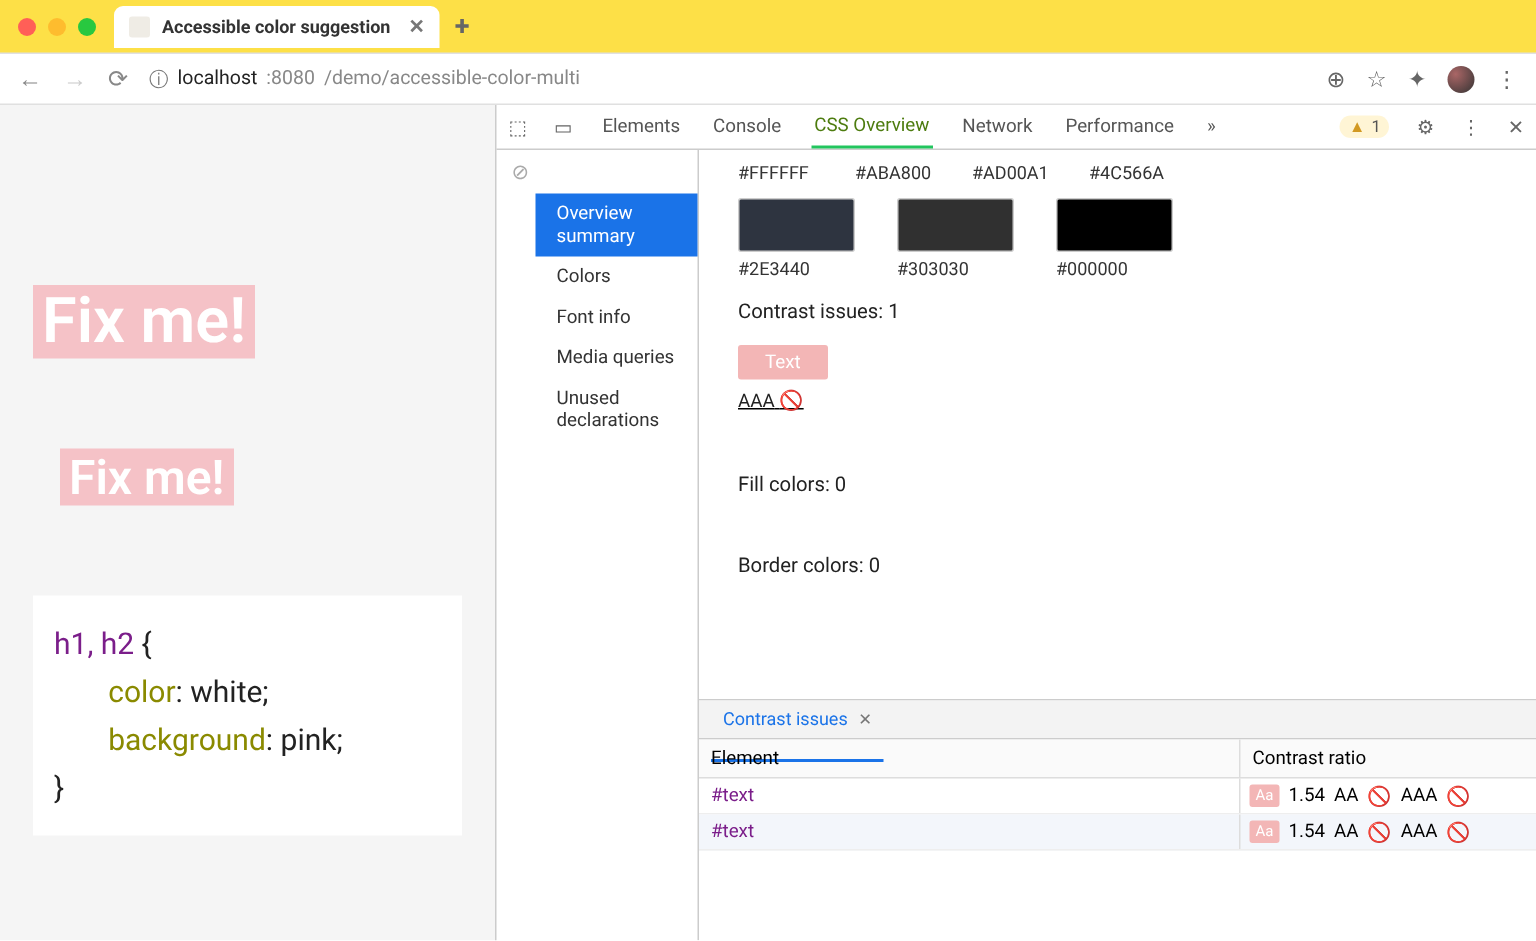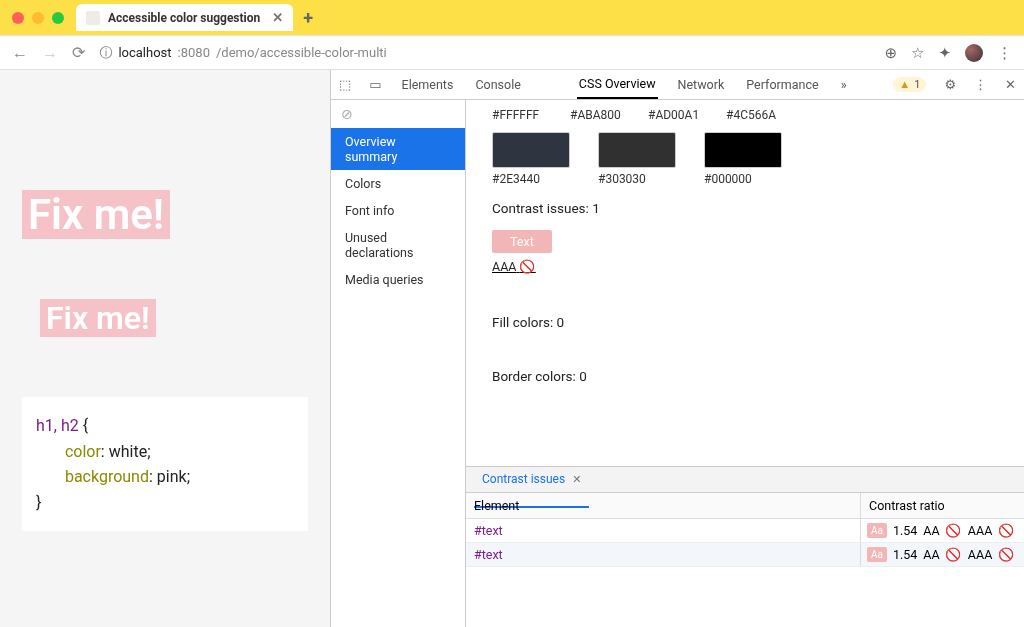--- a/index.html
+++ b/index.html
@@ -25,39 +25,39 @@
 .addr .port, .addr .path { color:#888; }
 .right-icons { display:flex; gap:14px; align-items:center; color:#666; font-size:15px; }
 .avatar { width:18px; height:18px; border-radius:50%; background:radial-gradient(circle at 30% 30%,#a66,#333); }
 
 .content { display:flex; height:calc(627px - 70px); }
 
 
 .page { width:330px; background:#f5f5f5; position:relative; padding:20px 22px; }
 .fixme1 { margin-top:100px; font-size:42px; font-weight:600; color:#fff; background:#f5c2c7; display:inline-block; padding:0 6px; }
 .fixme2 { margin-top:60px; margin-left:18px; font-size:32px; font-weight:600; color:#fff; background:#f5c2c7; display:inline-block; padding:0 6px; }
-.codebox { margin-top:60px; background:#fff; padding:16px 14px; font-family:Menlo,Consolas,monospace; font-size:16px; line-height:1.6; color:#222; }
+.codebox { margin-top:60px; background:#fff; padding:16px 14px; font-family:Menlo,Consolas,monospace; font-size:20px; line-height:1.6; color:#222; }
 .codebox .sel { color:#7b1e8a; }
 .codebox .prop { color:#8a8a00; }
 .codebox .val { color:#222; }
 
 
 .devtools { flex:1; display:flex; flex-direction:column; border-left:1px solid #ccc; background:#fff; }
 .dt-tabbar { height:30px; border-bottom:1px solid #ccc; display:flex; align-items:center; padding:0 8px; gap:18px; font-size:12.5px; color:#555; }
 .dt-tabbar .ic { color:#666; font-size:13px; }
 .dt-tabbar .tabitem { padding:6px 2px; }
-.dt-tabbar .tabitem.active { color:#000000; border-bottom:2px solid #000000;margin-left:36px; }
+.dt-tabbar .tabitem.active { color:#4d7c0f; border-bottom:2px solid #22c55e; }
 .dt-tabbar .spacer { flex:1; }
 .dt-tabbar .warn { display:flex; align-items:center; gap:4px; color:#555; background:#ffe08255; padding:1px 6px; border-radius:8px; font-size:11px; }
 .dt-tabbar .warn .tri { color:#d29922; }
 
 .dt-body { flex:1; display:flex; overflow:hidden; }
 .sidebar { width:135px; border-right:1px solid #ccc; font-size:12.5px; color:#333; }
 .sidebar .noentry { padding:6px 10px; color:#aaa; font-size:14px; }
-.sidebar .item { padding:6px 14px; }
+.sidebar .item { padding:6px 14px;margin-left:26px; }
 .sidebar .item.active { background:#1a73e8; color:#fff; }
 
 .mainpane { flex:1; display:flex; flex-direction:column; overflow:hidden; }
 .colorsrow { display:flex; padding:4px 26px 0; font-size:12px; color:#333; }
 .colorsrow .sw { width:78px; }
 .sw .block { width:78px; height:36px; border-radius:2px; border:1px solid #ccc; }
 .sw .lbl { margin-top:4px; font-size:12px; }
 .colorsrow2 { display:flex; gap:28px; padding:10px 26px 0; font-size:12px; color:#333; }
 
 .section { padding:14px 26px 4px; font-size:13.5px; color:#222; }
@@ -68,21 +68,21 @@
 
 
 .drawer { border-top:1px solid #ccc; }
 .drawer-tabs { height:26px; border-bottom:1px solid #ccc; display:flex; align-items:center; padding:0 8px; font-size:12px; background:#f3f3f3; }
 .drawer-tabs .dtab { padding:20px 8px; color:#1a73e8; border-bottom:2px solid #1a73e8; }
 .drawer-tabs .dtab .x { color:#777; margin-left:4px; font-size:11px; }
 .table { font-size:12.5px; }
 .table .hdr { display:flex; border-bottom:1px solid #ddd; background:#fafafa; }
 .table .hdr div { padding:5px 8px; }
 .col-el { flex:1; }
-.col-cr { width:164px; border-left:1px solid #ddd; }
+.col-cr { width:198px; border-left:1px solid #ddd; }
 .table .row { display:flex; border-bottom:1px solid #eee; }
 .table .row.alt { background:#f3f6fb; }
 .table .row .col-el { color:#7b1e8a; padding:4px 8px; }
 .table .row .col-cr { padding:3px 6px; display:flex; align-items:center; gap:6px; }
 .aa-badge { background:#f3b6b6; color:#fff; font-size:10px; padding:2px 4px; border-radius:2px; }
 
 
 .arrow1 { position:absolute; left:455px; top:300px; }
 .arrow2 { position:absolute; left:421px; top:521px; }
 </style>
@@ -154,22 +154,22 @@
       <span class="ic">⋮</span>
       <span class="ic">✕</span>
     </div>
 
     <div class="dt-body">
       <div class="sidebar">
         <div class="noentry">⊘</div>
         <div class="item active">Overview summary</div>
         <div class="item">Colors</div>
         <div class="item">Font info</div>
+        <div class="item">Media queries</div>
         <div class="item">Unused declarations</div>
-        <div class="item">Media queries</div>
       </div>
 
       <div class="mainpane">
         <div style="flex:1; overflow:auto">
           <div class="colorsrow">
             <div class="sw">
                 <div class="lbl">#FFFFFF</div>
               </div>
             <div class="sw">
                 <div class="lbl">#ABA800</div>

